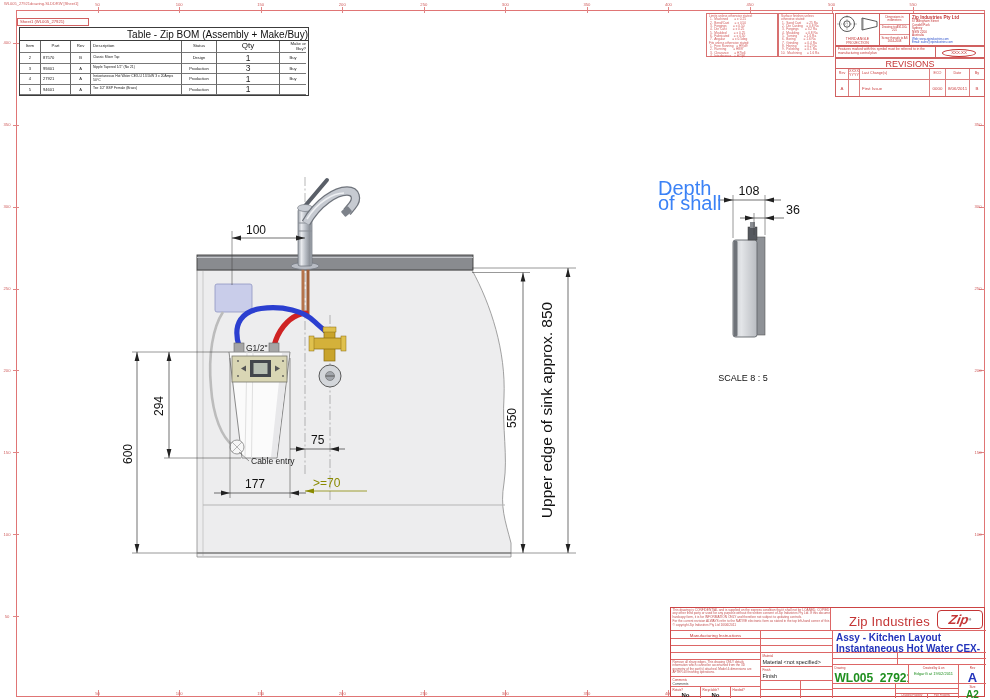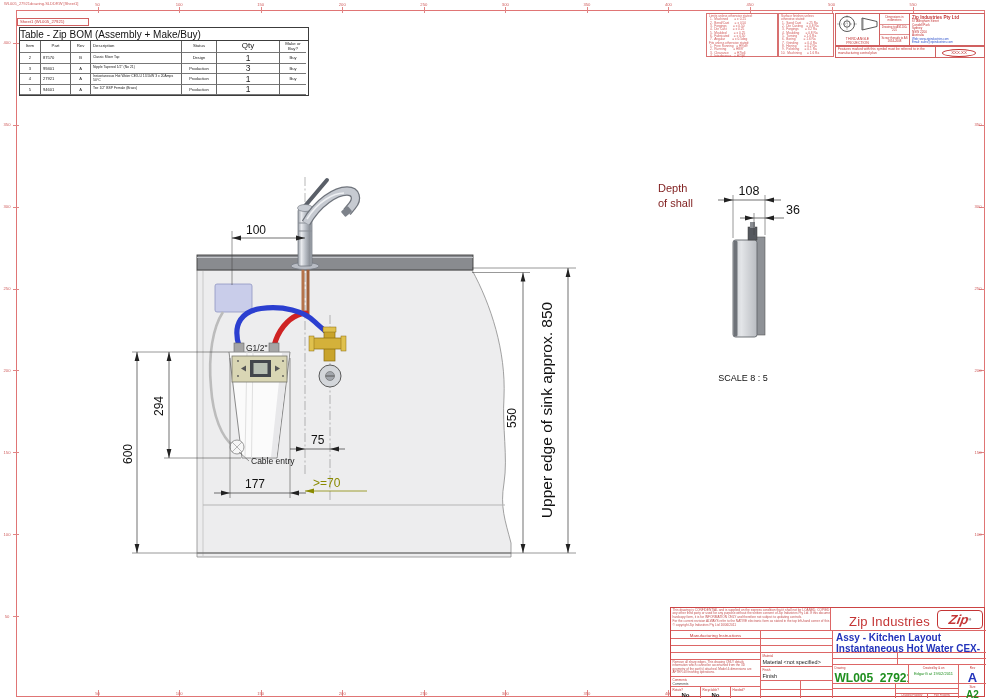--- a/index.html
+++ b/index.html
@@ -6,25 +6,25 @@
 html,body{background:#9a9a9a}
 body{font-family:"Liberation Sans",sans-serif}
 #sheet{position:relative;width:990px;height:700px;background:#fff;overflow:hidden}
 svg text{font-family:"Liberation Sans",sans-serif}
 
 #frame{position:absolute;left:16px;top:10px;width:969px;height:687px;border:1px solid #e07575;pointer-events:none}
 #file-label{position:absolute;left:4px;top:1px;font-size:4px;color:#d06060;white-space:nowrap}
 #sheet-tab{position:absolute;left:17px;top:18px;width:72px;height:8px;border:1px solid #d06060;font-size:4.2px;line-height:6px;color:#c43535;padding-left:2px;background:#fff;white-space:nowrap;overflow:hidden}
 
 #bom{position:absolute;left:19px;top:27px;width:290px;border:1px solid #3c3c3c;background:#fff}
-#bom .bt{height:13px;line-height:13px;text-align:left;font-size:10px;color:#111;border-bottom:1px solid #3c3c3c}
+#bom .bt{height:13px;line-height:13px;text-align:right;font-size:10px;color:#111;border-bottom:1px solid #3c3c3c}
 .bg{display:grid;grid-template-columns:21px 30px 20px 91px 35px 63px 26px}
 .bh,.bd{border-right:1px solid #666;border-bottom:1px solid #777;color:#222;display:flex;align-items:center;overflow:hidden}
 .bg>*:nth-child(7n){border-right:none}
-.bh{height:12px;font-size:4.3px;justify-content:center;text-align:center;line-height:4.6px}
+.bh{height:12px;font-size:4.3px;justify-content:center;text-align:right;line-height:4.6px}
 .bh.qtyh{font-size:8px}
 .bd{height:10.5px;font-size:4.1px;padding-left:2px}
 .bd.ctr{justify-content:center;padding-left:0}
 .bd.desc{font-size:3.4px;line-height:3.8px}
 .bd.qty{font-size:8.5px;justify-content:center;padding-left:0}
 
 .tolbox{position:absolute;top:13px;border:1px solid #d87070;padding:1px 2px;background:#fff}
 .tolbox div{font-size:3.2px;line-height:3.35px;white-space:pre;color:#d05858}
 #tol-left{left:706px;width:72px;height:44px}
 #tol-right{left:778px;width:56px;height:44px}
@@ -46,21 +46,21 @@
 
 #rev{position:absolute;left:835px;top:58px;width:150px;border:1px solid #d06060;background:#fff}
 #rev .rt{height:10px;line-height:10px;text-align:center;font-size:9px;color:#c43535;border-bottom:1px solid #d06060}
 .rg{display:grid;grid-template-columns:13px 11px 70px 16px 24px 14px}
 .rh,.rd{border-right:1px solid #dd8080;border-bottom:1px solid #dd8080;color:#c44;display:flex;align-items:center;justify-content:center;text-align:center;overflow:hidden}
 .rg>*:nth-child(6n){border-right:none}
 .rh{height:11px;font-size:3.7px;line-height:3.9px}
 .rd{height:16px;font-size:4.4px;border-bottom:none}
 .rd.chg{justify-content:flex-start;padding-left:2px}
 
-#depth-label{position:absolute;left:658px;top:181px;font-size:11px;line-height:15px;color:#7f1d1d}
+#depth-label{position:absolute;left:658px;top:181px;font-size:20px;line-height:15px;color:#3b82f6}
 #side-title{position:absolute;left:648px;top:356px;width:190px;text-align:center;font-size:15.5px;color:#111}
 #side-scale{position:absolute;left:648px;top:373px;width:190px;text-align:center;font-size:9px;color:#111}
 
 #tb{position:absolute;left:670px;top:607px;width:315px;height:90px;border:1px solid #c44;background:#fff}
 .tc{position:absolute;border-right:1px solid #d66;border-bottom:1px solid #d66;overflow:hidden;padding:0.5px 1.5px}
 .tc .l{font-size:3px;color:#c43535}
 .tc .v{font-size:3.3px;color:#444}
 #confidential div{font-size:3.2px;line-height:3.8px;color:#c45050;white-space:nowrap}
 .hdrc{font-size:4.4px;color:#c43535;text-align:center;line-height:7px}
 .notec{font-size:3.1px;line-height:3.55px;color:#c45050}
@@ -263,20 +263,37 @@
       <div class="pweb">Web:  www.zipindustries.com</div>
       <div class="pweb">Email:  sales@zipindustries.com</div>
     </div>
   </div>
 
   <div id="feat">
     <div class="ft">Features marked with this symbol must be referred to in the manufacturing control plan</div>
     <div class="oval">XXX.XX</div>
   </div>
 
+  <div id="rev">
+    <div class="rt">REVISIONS</div>
+    <div class="rg">
+      <div class="rh">Rev</div>
+      <div class="rh">XXXX YYYY</div>
+      <div class="rh" style="justify-content:flex-start;padding-left:2px">Last Change(s)</div>
+      <div class="rh">ECO</div>
+      <div class="rh">Date</div>
+      <div class="rh">By</div>
+      <div class="rd">A</div>
+      <div class="rd"></div>
+      <div class="rd chg">First Issue</div>
+      <div class="rd">0000</div>
+      <div class="rd">8/06/2011</div>
+      <div class="rd">B</div>
+    </div>
+  </div>
 
   <svg width="470" height="400" viewBox="0 0 470 400" style="position:absolute;left:120px;top:165px">
     <defs>
       <linearGradient id="tg" x1="0" y1="0" x2="1" y2="0">
         <stop offset="0" stop-color="#9ca1a9"></stop>
           <stop offset=".25" stop-color="#e8eaee"></stop>
         <stop offset=".55" stop-color="#b6bbc3"></stop>
           <stop offset=".85" stop-color="#8a8f97"></stop>
         <stop offset="1" stop-color="#b0b4bb"></stop>
       </linearGradient>

